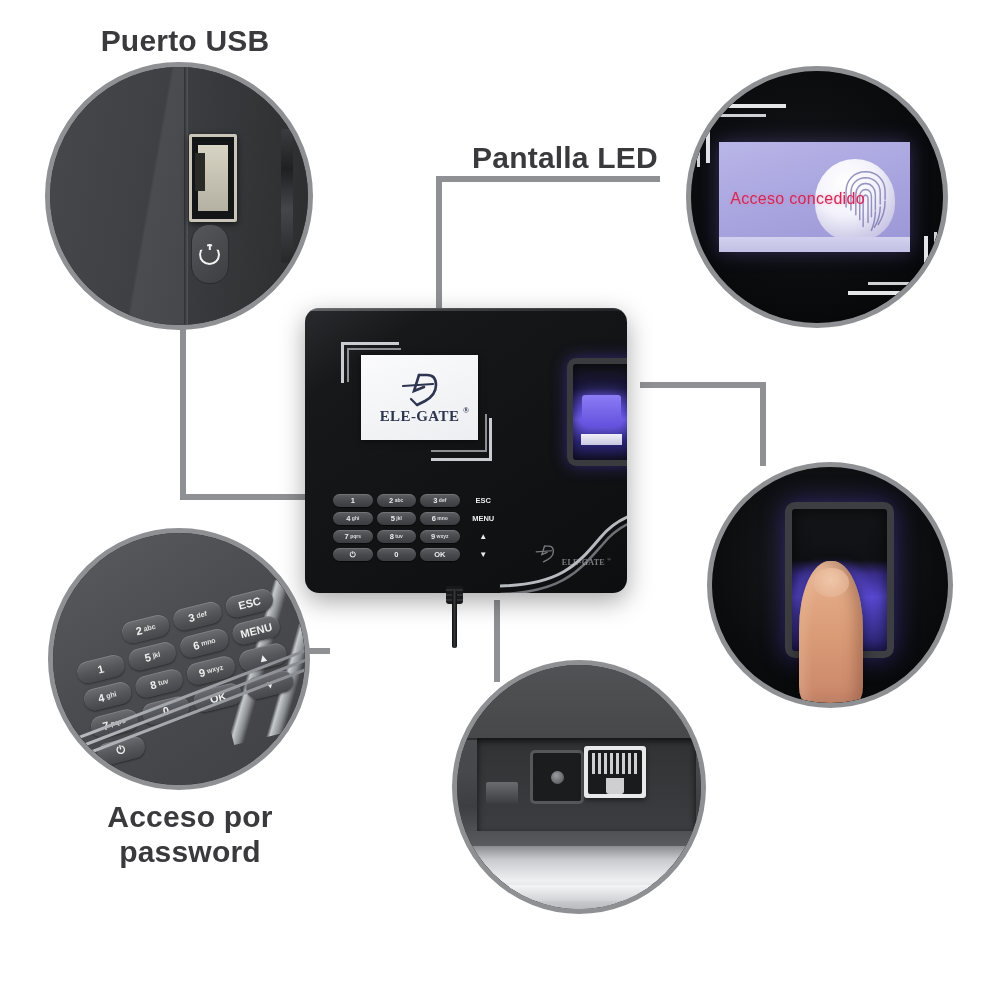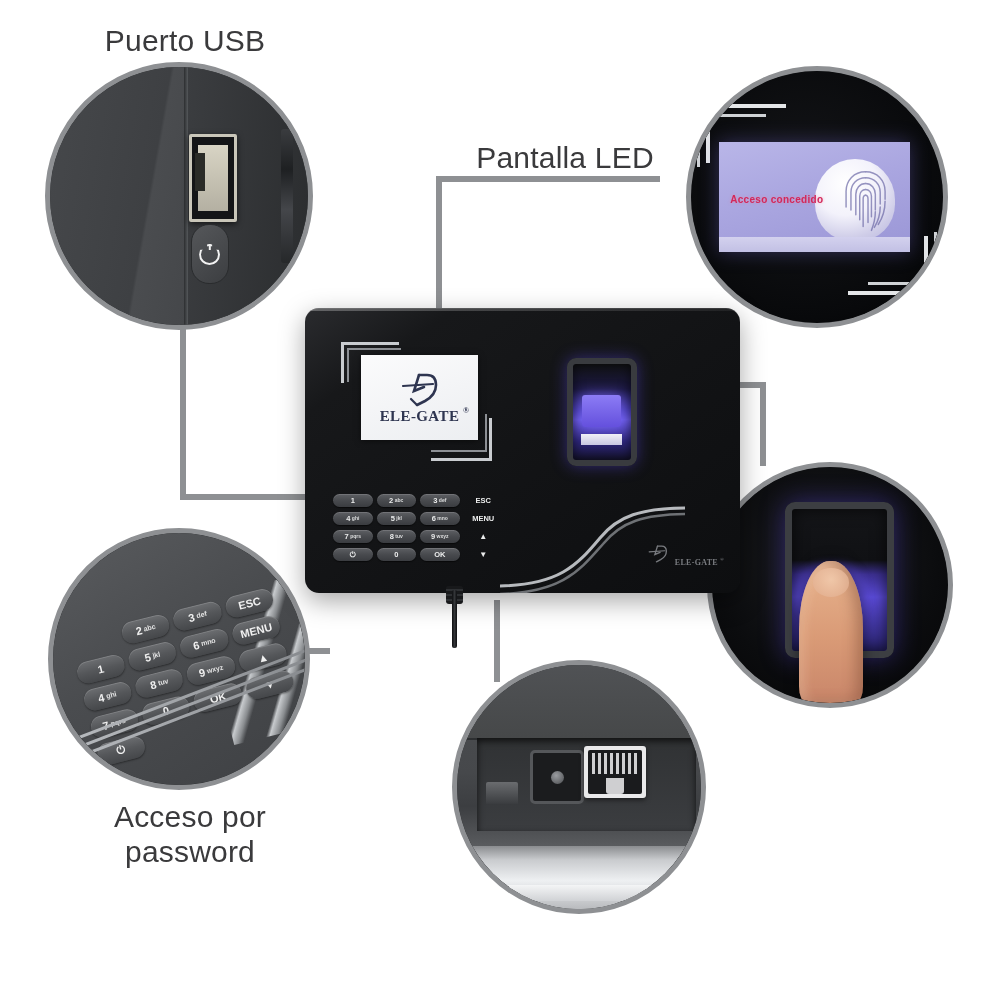--- a/index.html
+++ b/index.html
@@ -10,21 +10,21 @@
     overflow:hidden;
     position:relative;
   }
   #stage{position:absolute;inset:0;width:1000px;height:1000px;}
 
   
   .caption{
     position:absolute;
     color:#3a3a3c;
     font-size:30px;
-    font-weight:400;
+    font-weight:700;
     line-height:1.16;
     letter-spacing:0.2px;
     white-space:pre-line;
     text-align:center;
   }
 
   
   .lead{position:absolute;background:#8e9093;}
   .lead.h{height:6px;}
   .lead.v{width:6px;}
@@ -72,21 +72,21 @@
      background:linear-gradient(165deg,#b9b6e8 0%,#aaa6e0 45%,#9a96d6 100%);
      box-shadow:0 0 18px rgba(120,110,220,.35);}
   .led-topbar{position:absolute;left:0;right:0;top:0;height:22%;
      background:linear-gradient(to bottom,#e3e1f5,#cfcdec);
      display:flex;align-items:center;justify-content:center;}
   .led-botbar{position:absolute;left:0;right:0;bottom:0;height:14%;
      background:linear-gradient(to bottom,#d3d1ee,#c2c0e4);}
   .led-title{font-size:11px;color:#41407a;font-weight:700;letter-spacing:.4px;
      text-shadow:0 0 2px rgba(255,255,255,.8);}
   .led-msg{position:absolute;left:6%;top:52%;transform:translateY(-50%);
-     font-size:10px;font-weight:700;color:#d2285a;letter-spacing:.3px;
+     font-size:16px;font-weight:400;color:#d2285a;letter-spacing:.3px;
      text-shadow:0 0 3px rgba(255,120,150,.5);}
   .led-fp{position:absolute;right:8%;top:16%;width:42%;height:74%;
      border-radius:50% 50% 45% 45%;
      background:radial-gradient(circle at 38% 30%,#ffffff 0%,#f3f2fb 42%,#cfcde8 72%,#b6b3dd 100%);
      overflow:hidden;}
   .led-fp svg{position:absolute;right:-6%;top:8%;width:86%;height:88%;opacity:.72;}
   .bracket{position:absolute;border-color:#dfe1e4;}
   .br-tl{left:6%;top:13%;width:30%;height:22%;border-top:4px solid #e4e6e8;border-left:4px solid #e4e6e8;}
   .br-tl2{left:2.5%;top:17%;width:26%;height:20%;border-top:3px solid #cfd2d5;border-left:3px solid #cfd2d5;}
   .br-br{right:6%;bottom:11%;width:30%;height:22%;border-bottom:4px solid #e4e6e8;border-right:4px solid #e4e6e8;}
@@ -152,21 +152,21 @@
      background:#cfcfd1;border-radius:0 0 3px 3px;}
   .et-clip{position:absolute;left:12%;top:48%;width:32px;height:22px;
      background:linear-gradient(to bottom,#6a6c6f,#3a3c3f);border-radius:2px 2px 0 0;}
   .et-base{position:absolute;left:0;right:0;bottom:0;height:26%;
      background:linear-gradient(to bottom,#8a8c8f 0%,#c9cbce 22%,#eef0f2 55%,#b9bbbe 100%);}
   .et-baseband{position:absolute;left:14%;right:14%;bottom:12%;height:26%;
      background:linear-gradient(to bottom,#f4f5f6,#d0d2d5);border-radius:4px;}
 
   
   #device{
-    position:absolute;left:305px;top:308px;width:435px;height:285px;
+    position:absolute;left:305px;top:308px;width:322px;height:285px;
     border-radius:14px;
     background:linear-gradient(145deg,#2a2b2e 0%,#17181a 18%,#121315 55%,#0d0e10 100%);
     box-shadow:0 8px 26px rgba(0,0,0,.35), inset 0 1px 0 rgba(255,255,255,.1);
     overflow:hidden;
   }
   #device:before{content:"";position:absolute;left:0;right:0;top:0;height:3px;
     background:linear-gradient(to right,rgba(255,255,255,.28),rgba(255,255,255,.06));}
   .dev-screen{
     position:absolute;left:56px;top:47px;width:117px;height:85px;
     background:linear-gradient(160deg,#fbfbfc,#eceef1);

